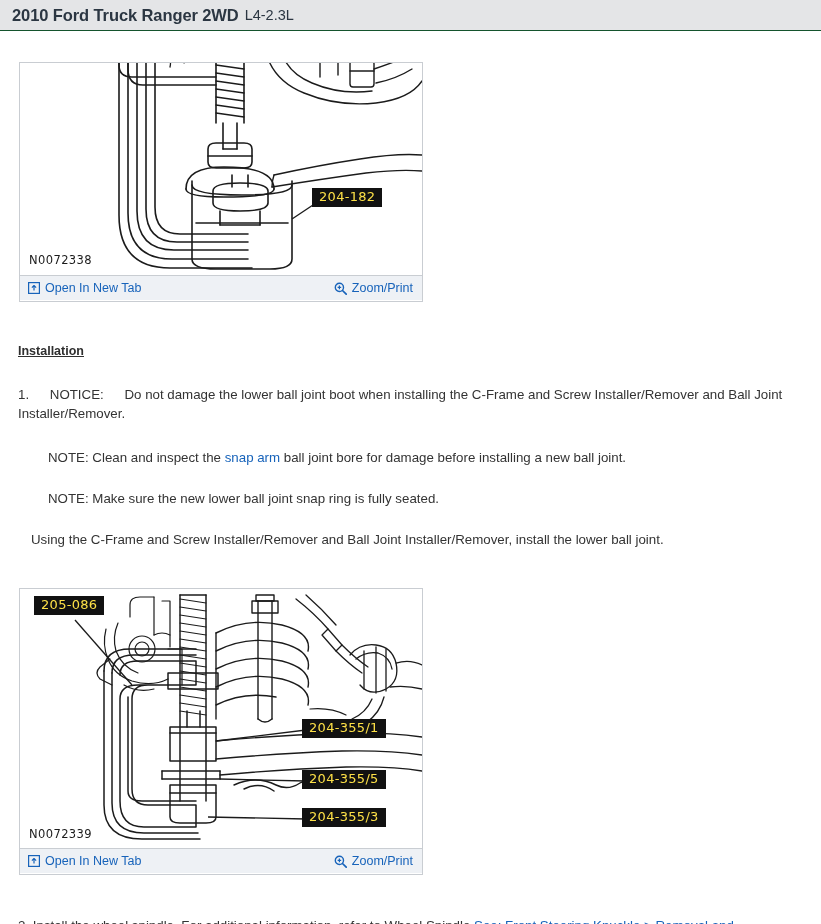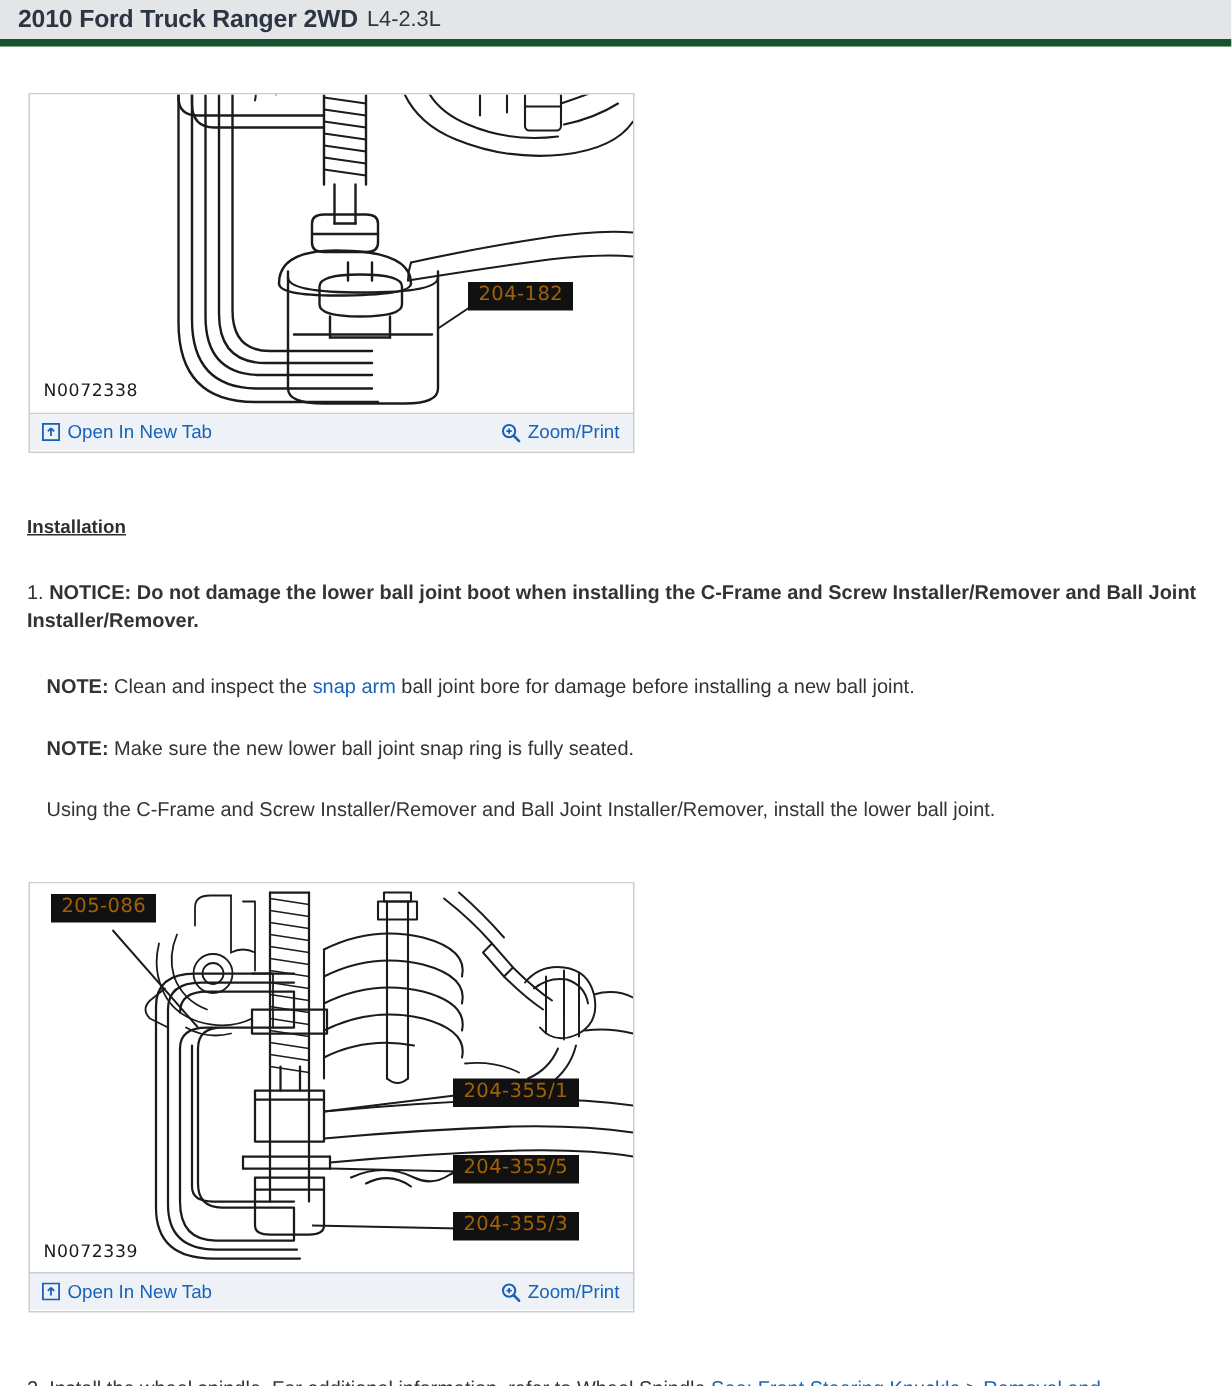--- a/index.html
+++ b/index.html
@@ -10,21 +10,21 @@
     height: 924px;
     overflow: hidden;
     font-family: "Liberation Sans", sans-serif;
     color: #333333;
   }
 
   
   .header {
     height: 31px;
     background: #e4e5e7;
-    border-bottom: 5px solid #14532d;
+    border-bottom: 1px solid #14532d;
     display: flex;
     align-items: center;
     padding-left: 12px;
     box-sizing: border-box;
   }
   .header .veh-title {
     font-size: 16.5px;
     font-weight: bold;
     color: #2b3642;
     letter-spacing: -0.1px;
@@ -57,21 +57,21 @@
     position: absolute;
     font-family: "DejaVu Sans", sans-serif;
     font-size: 11.5px;
     letter-spacing: 0.4px;
     color: #1b1b1b;
   }
 
   .tool-tag {
     position: absolute;
     background: #111111;
-    color: #a16207;
+    color: #fde047;
     font-family: "DejaVu Sans", sans-serif;
     font-size: 13px;
     letter-spacing: 0.3px;
     padding: 2px 7px 3px 7px;
     white-space: nowrap;
     line-height: 1.1;
   }
 
   .fig-toolbar {
     height: 25px;
@@ -101,21 +101,21 @@
     color: #2f2f2f;
     margin: 0;
     text-decoration: underline;
   }
   .step {
     font-size: 13.3px;
     line-height: 1.45;
     color: #333333;
   }
   .step .num { font-weight: normal; }
-  .b { font-weight: bold; }
+  .b { font-weight: normal; margin-left: 17px; }
   .lnk { color: #1763ba; text-decoration: none; cursor: pointer; }
   .note { font-size: 13.3px; line-height: 1.45; color: #333333; }
 
   .abs { position: absolute; }
 </style>
 </head>
 <body>
 
 <div class="header">
   <span class="veh-title">2010 Ford Truck Ranger 2WD</span>

